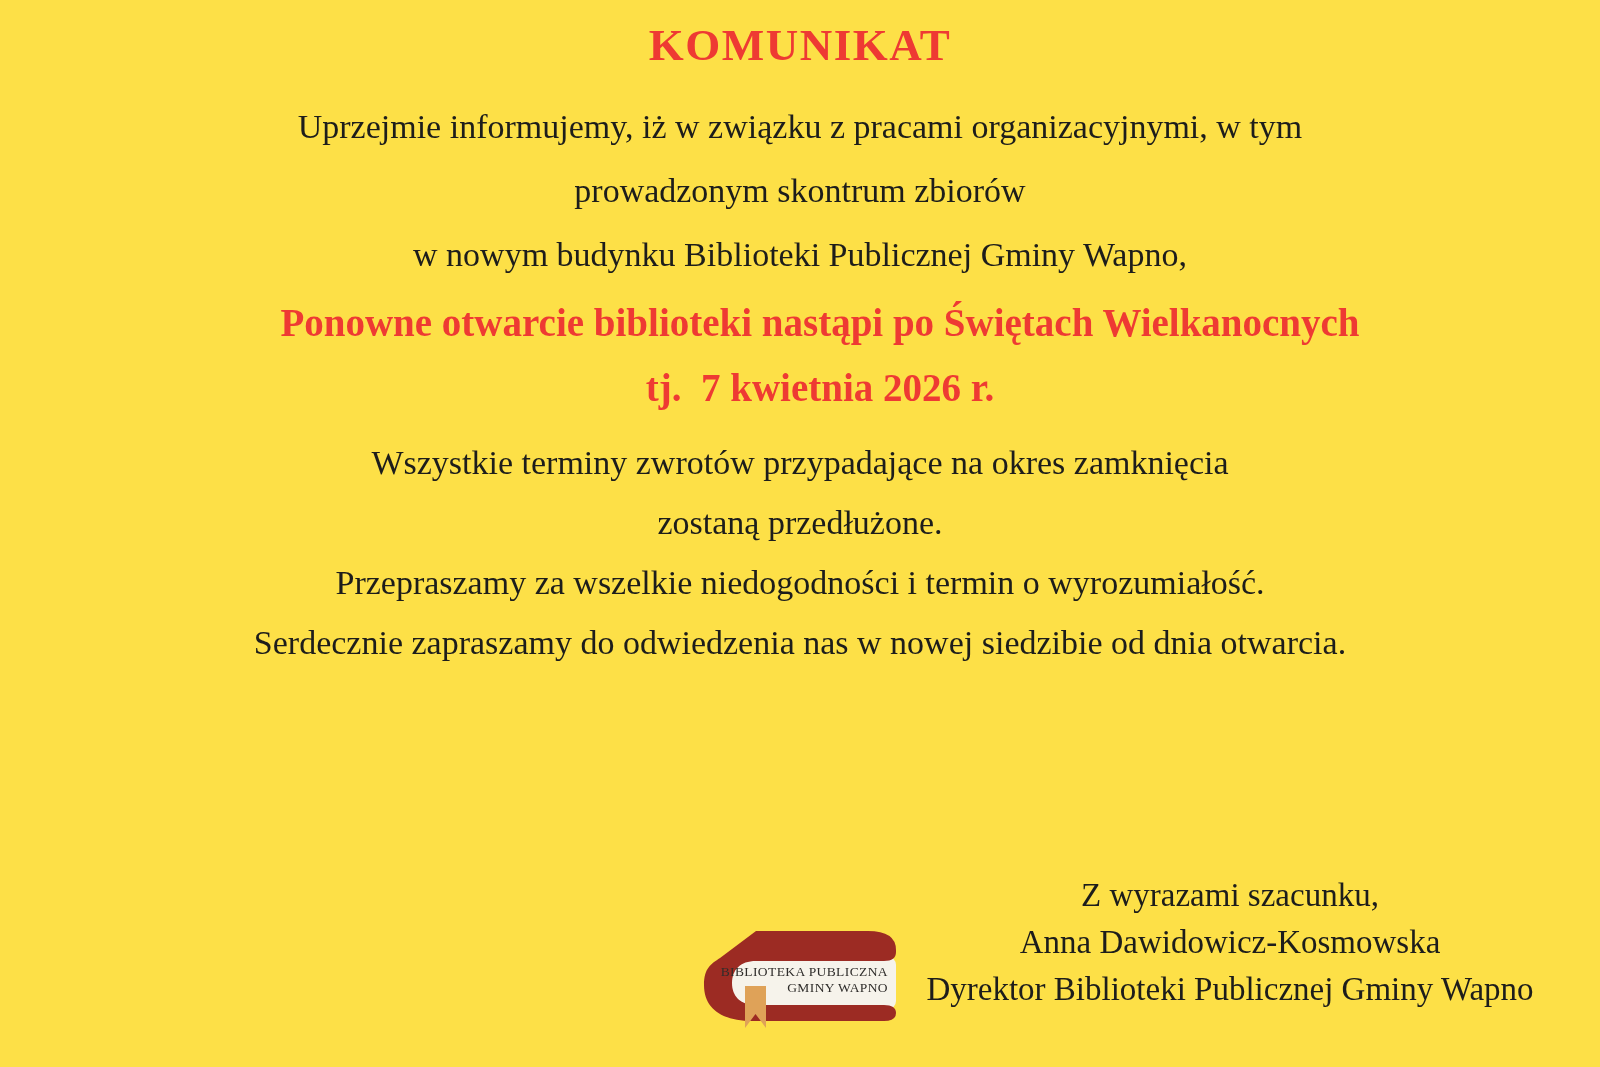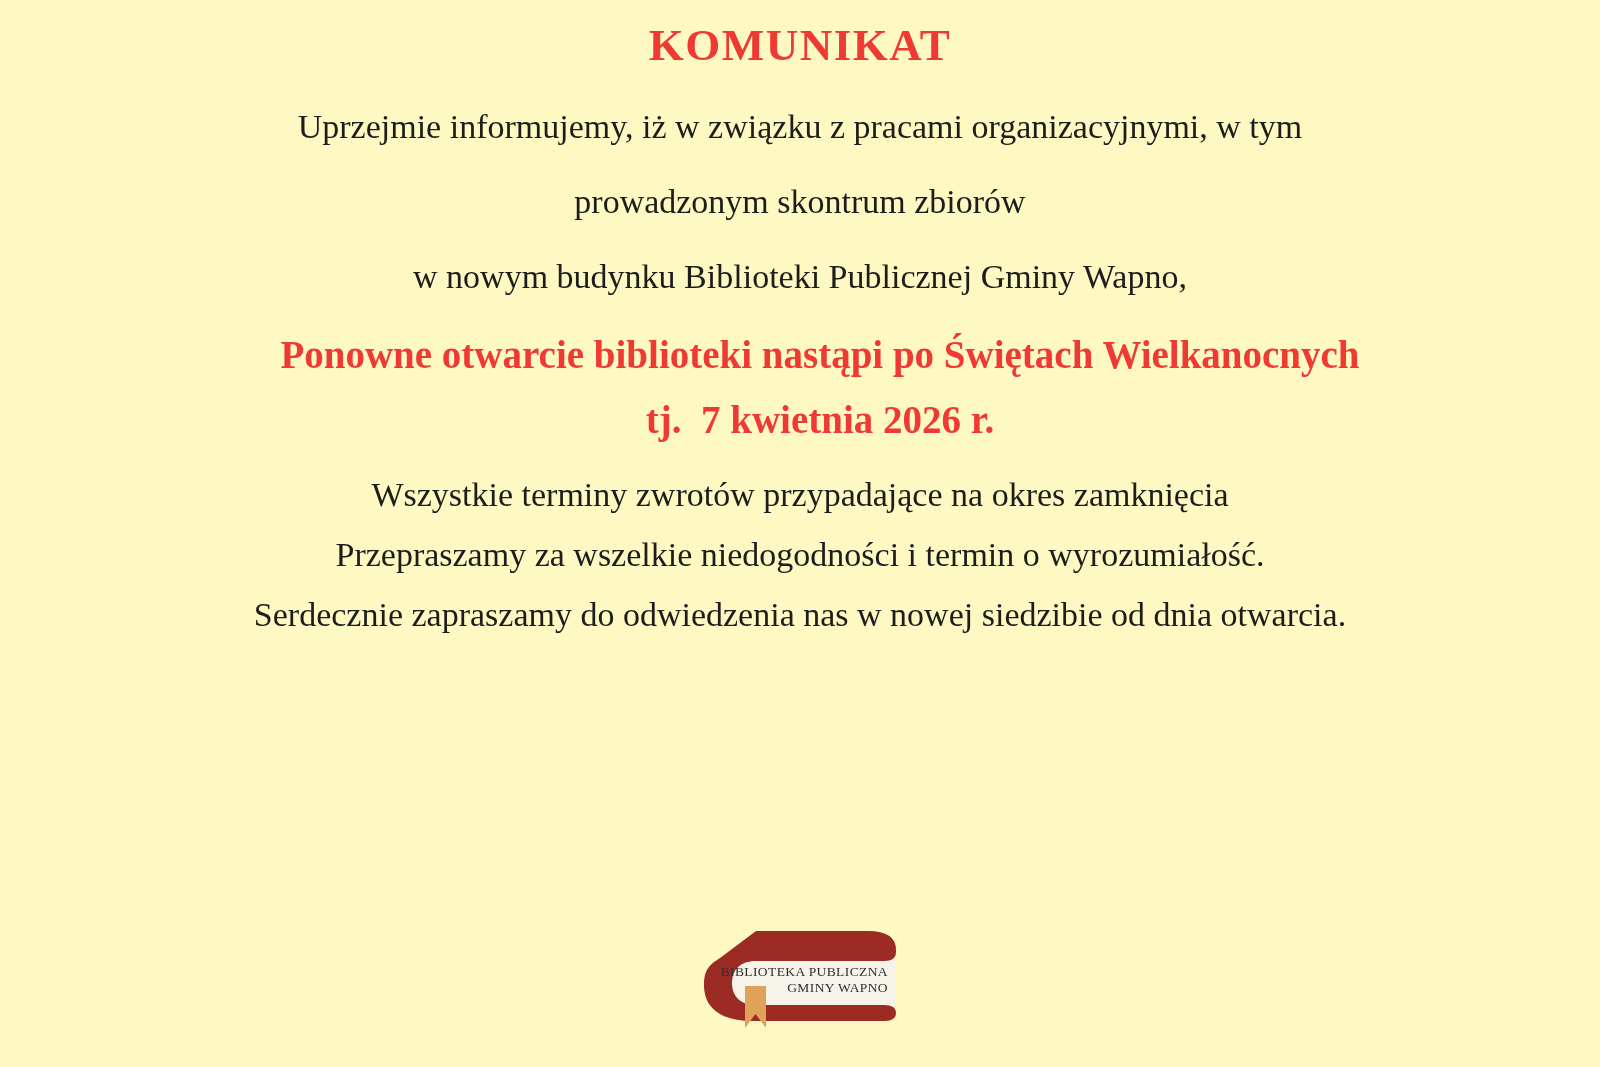--- a/index.html
+++ b/index.html
@@ -4,40 +4,40 @@
 <style>
   html, body {
     margin: 0;
     padding: 0;
     background: #ffffff;
   }
   .page {
     position: relative;
     width: 1600px;
     height: 1067px;
-    background: #fef9c3;
+    background: #fde047;
     overflow: hidden;
     font-family: "Liberation Serif", "DejaVu Serif", serif;
     color: #1d1d1b;
     text-align: center;
   }
   .title {
     margin: 0;
     padding-top: 18px;
     font-size: 45px;
     line-height: 54px;
     font-weight: 700;
     letter-spacing: 1.5px;
     color: #ee3a33;
   }
   .intro {
     margin-top: 25px;
   }
   .intro p {
-    margin: 15px;
+    margin: 4px;
     font-size: 34px;
     line-height: 60px;
     white-space: nowrap;
   }
   .highlight {
     margin-top: 5px;
     padding-left: 40px;
   }
   .highlight p {
     margin: 0;
@@ -106,24 +106,30 @@
     <p>w nowym budynku Biblioteki Publicznej Gminy Wapno,</p>
   </div>
 
   <div class="highlight">
     <p>Ponowne otwarcie biblioteki nastąpi po Świętach Wielkanocnych</p>
     <p>tj.  7 kwietnia 2026 r.</p>
   </div>
 
   <div class="body-block">
     <p>Wszystkie terminy zwrotów przypadające na okres zamknięcia</p>
+    <p>zostaną przedłużone.</p>
     <p>Przepraszamy za wszelkie niedogodności i termin o wyrozumiałość.</p>
     <p>Serdecznie zapraszamy do odwiedzenia nas w nowej siedzibie od dnia otwarcia.</p>
   </div>
 
+  <div class="signature">
+    <p>Z wyrazami szacunku,</p>
+    <p>Anna Dawidowicz-Kosmowska</p>
+    <p>Dyrektor Biblioteki Publicznej Gminy Wapno</p>
+  </div>
 
   <div class="logo">
     <svg width="210" height="104" viewBox="0 0 210 104" aria-hidden="true">
 
       <rect x="30" y="28" width="168" height="54" rx="9" fill="#f6f3eb"></rect>
 
       <path fill="#9c2b23" d="
         M 58 3
         L 170 3
         Q 198 3 198 22

